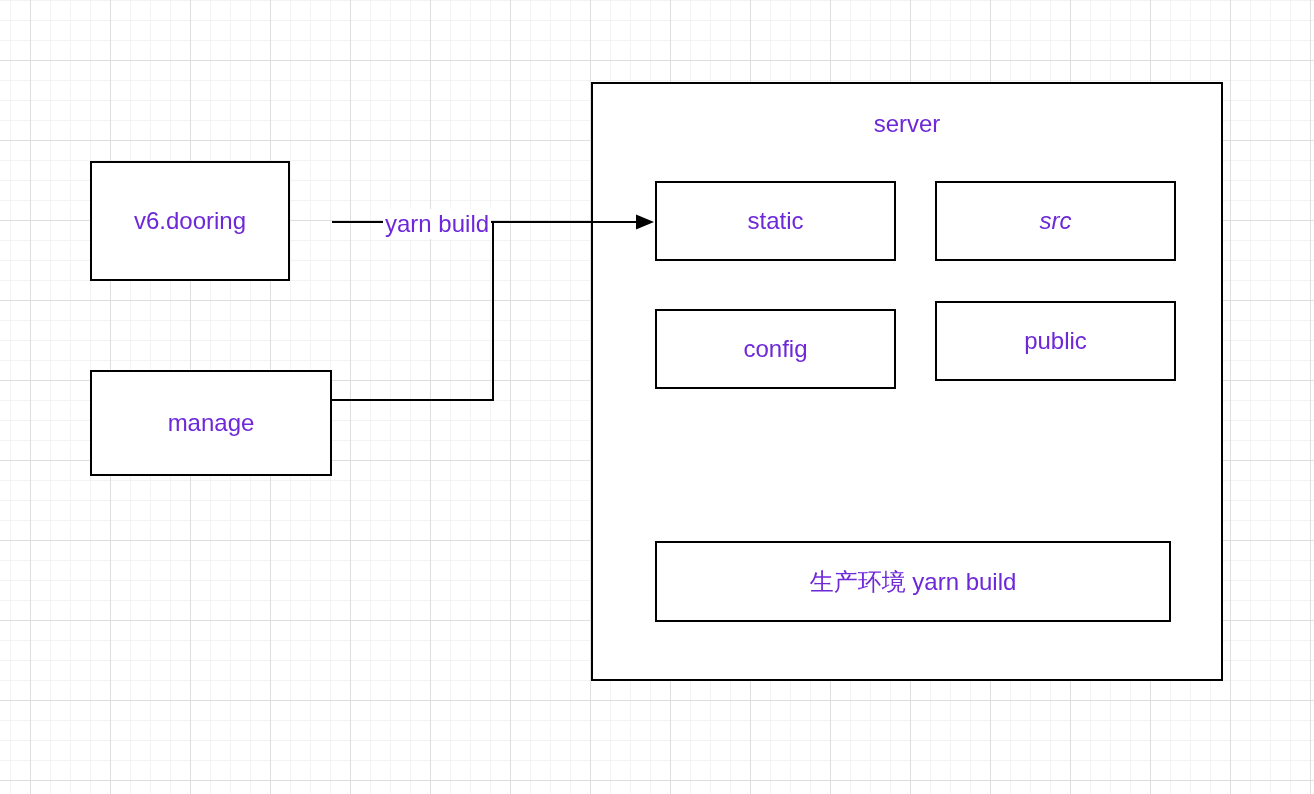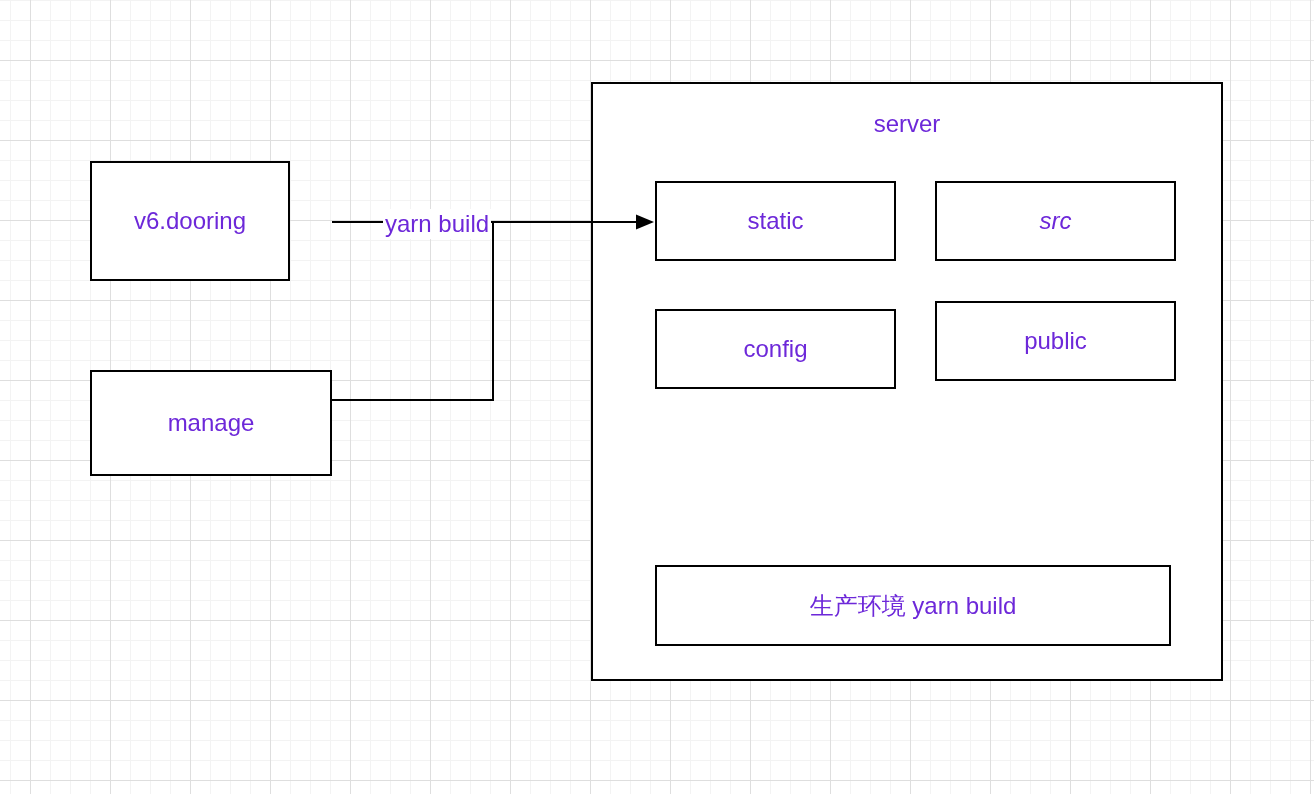--- a/index.html
+++ b/index.html
@@ -31,21 +31,20 @@
     display: flex;
     align-items: center;
     justify-content: center;
     text-align: center;
     font-size: 24px;
     line-height: 30px;
     z-index: 1;
   }
   .node.multiline {
     flex-direction: row;
-    margin-top: 24px;
   }
   #group-server {
     position: absolute;
     box-sizing: border-box;
     left: 591px; top: 82px;
     width: 632px; height: 599px;
     background: #ffffff;
     border: 2px solid #000000;
     z-index: 0;
   }

